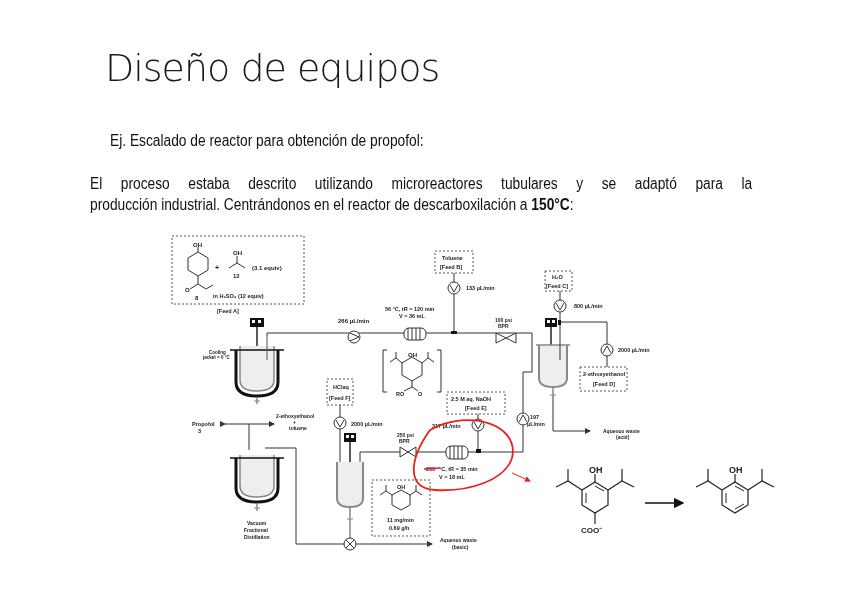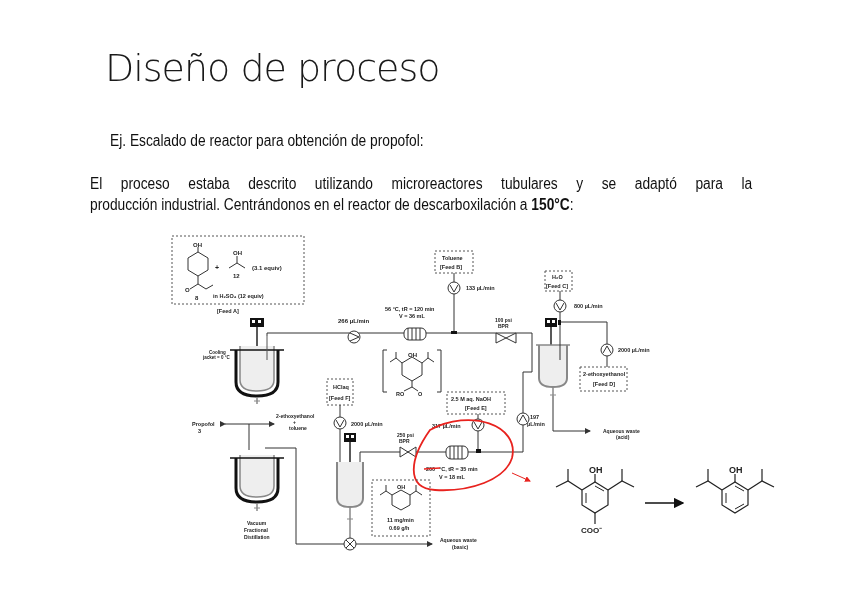--- a/index.html
+++ b/index.html
@@ -8,21 +8,21 @@
   .subtitle { position: absolute; left: 110px; top: 132px; font-family: "Liberation Sans Narrow", "Liberation Sans", sans-serif; font-size: 16px; transform: scaleX(0.86); transform-origin: left top; white-space: nowrap; }
   .para { position: absolute; left: 90px; top: 173px; width: 770px; font-size: 16px; line-height: 21px; transform: scaleX(0.86); transform-origin: left top; text-align: justify; }
   .para .l1 { display: block; text-align: justify; text-align-last: justify; }
   .para b { font-weight: bold; }
   svg.diagram { position: absolute; left: 0; top: 0; }
   .t { font-family: "Liberation Sans", sans-serif; font-weight: bold; fill: #222; }
 </style>
 </head>
 <body>
 
-<div class="slide-title">Diseño de proceso</div>
+<div class="slide-title">Diseño de equipos</div>
 <div class="subtitle">Ej. Escalado de reactor para obtención de propofol:</div>
 <div class="para">
   <span class="l1">El proceso estaba descrito utilizando microreactores tubulares y se adaptó para la</span>
   <span><span>producción industrial. Centrándonos en el reactor de descarboxilación a </span><b>150°C</b><span>:</span></span>
 </div>
 
 <svg class="diagram" width="848" height="599" viewBox="0 0 848 599" xmlns="http://www.w3.org/2000/svg">
   <defs>
     <marker id="arr" markerWidth="6" markerHeight="6" refX="5" refY="3" orient="auto">
         <path d="M0,0 L6,3 L0,6 z" fill="#333"></path>

